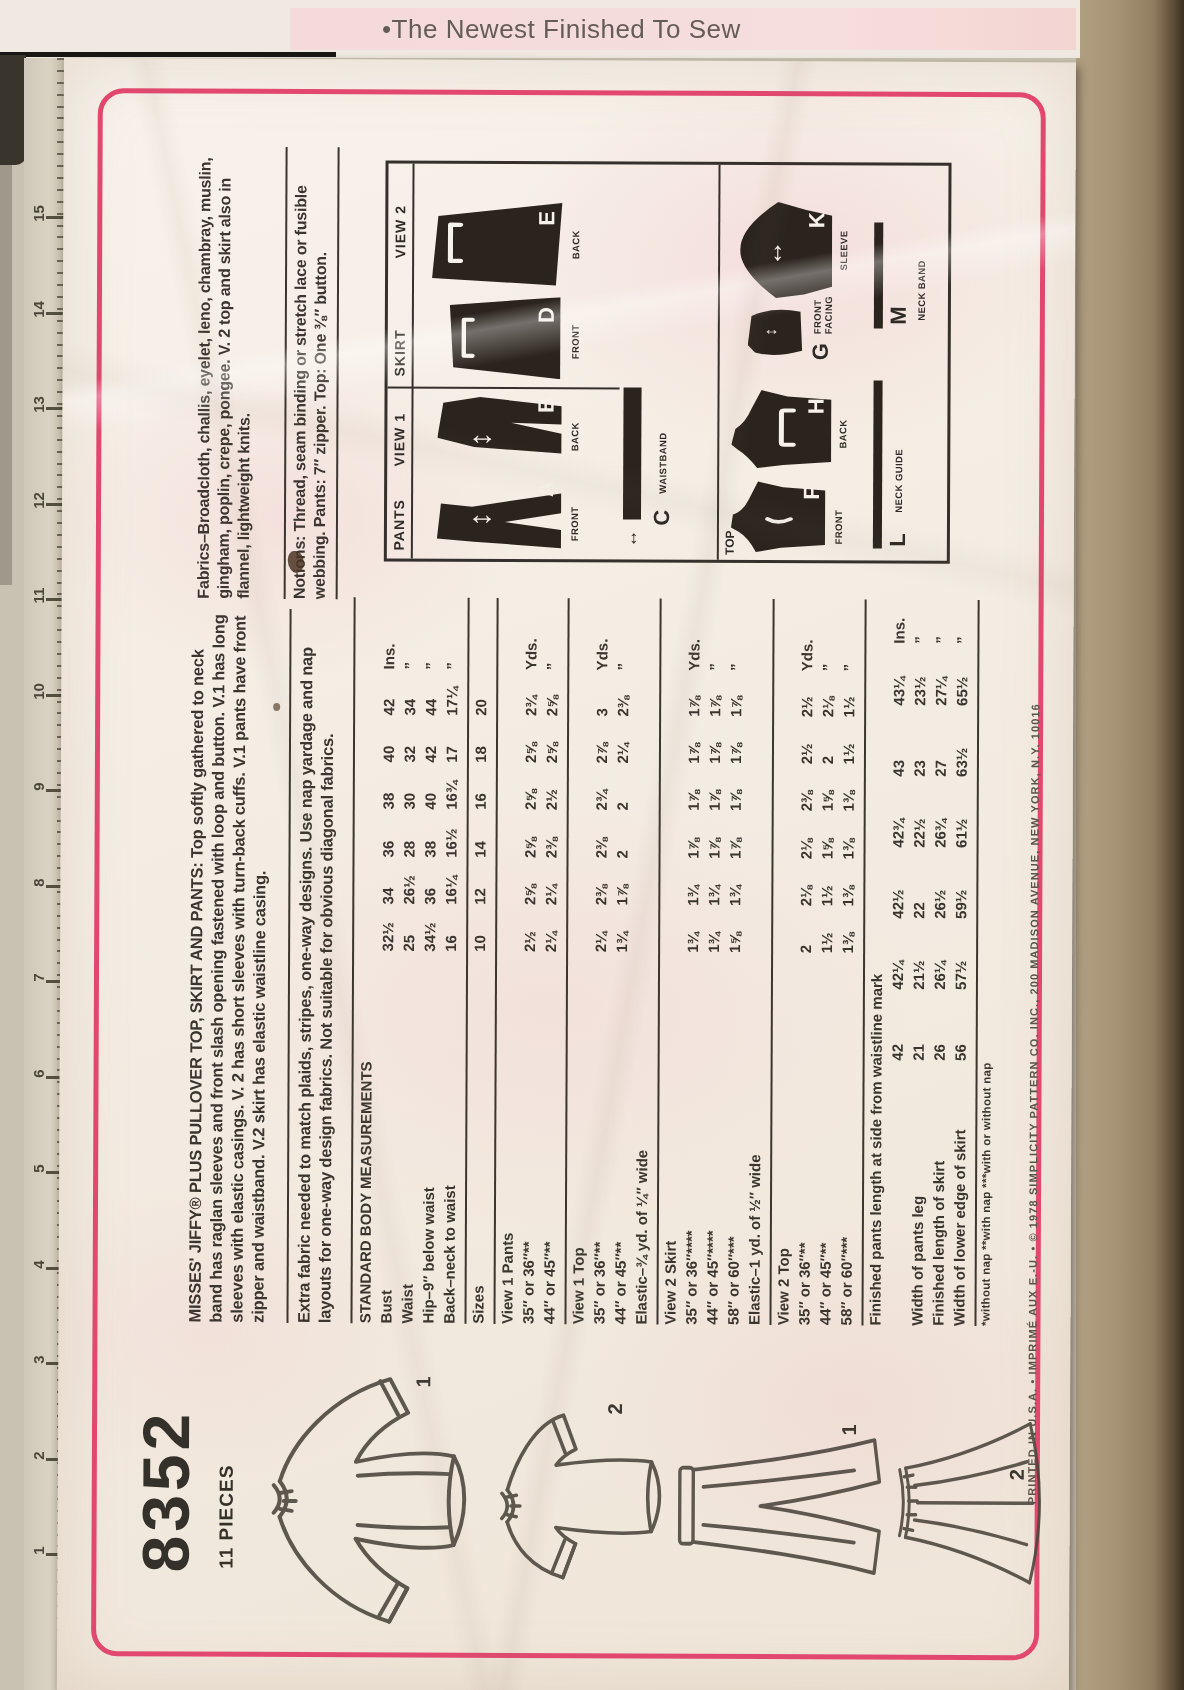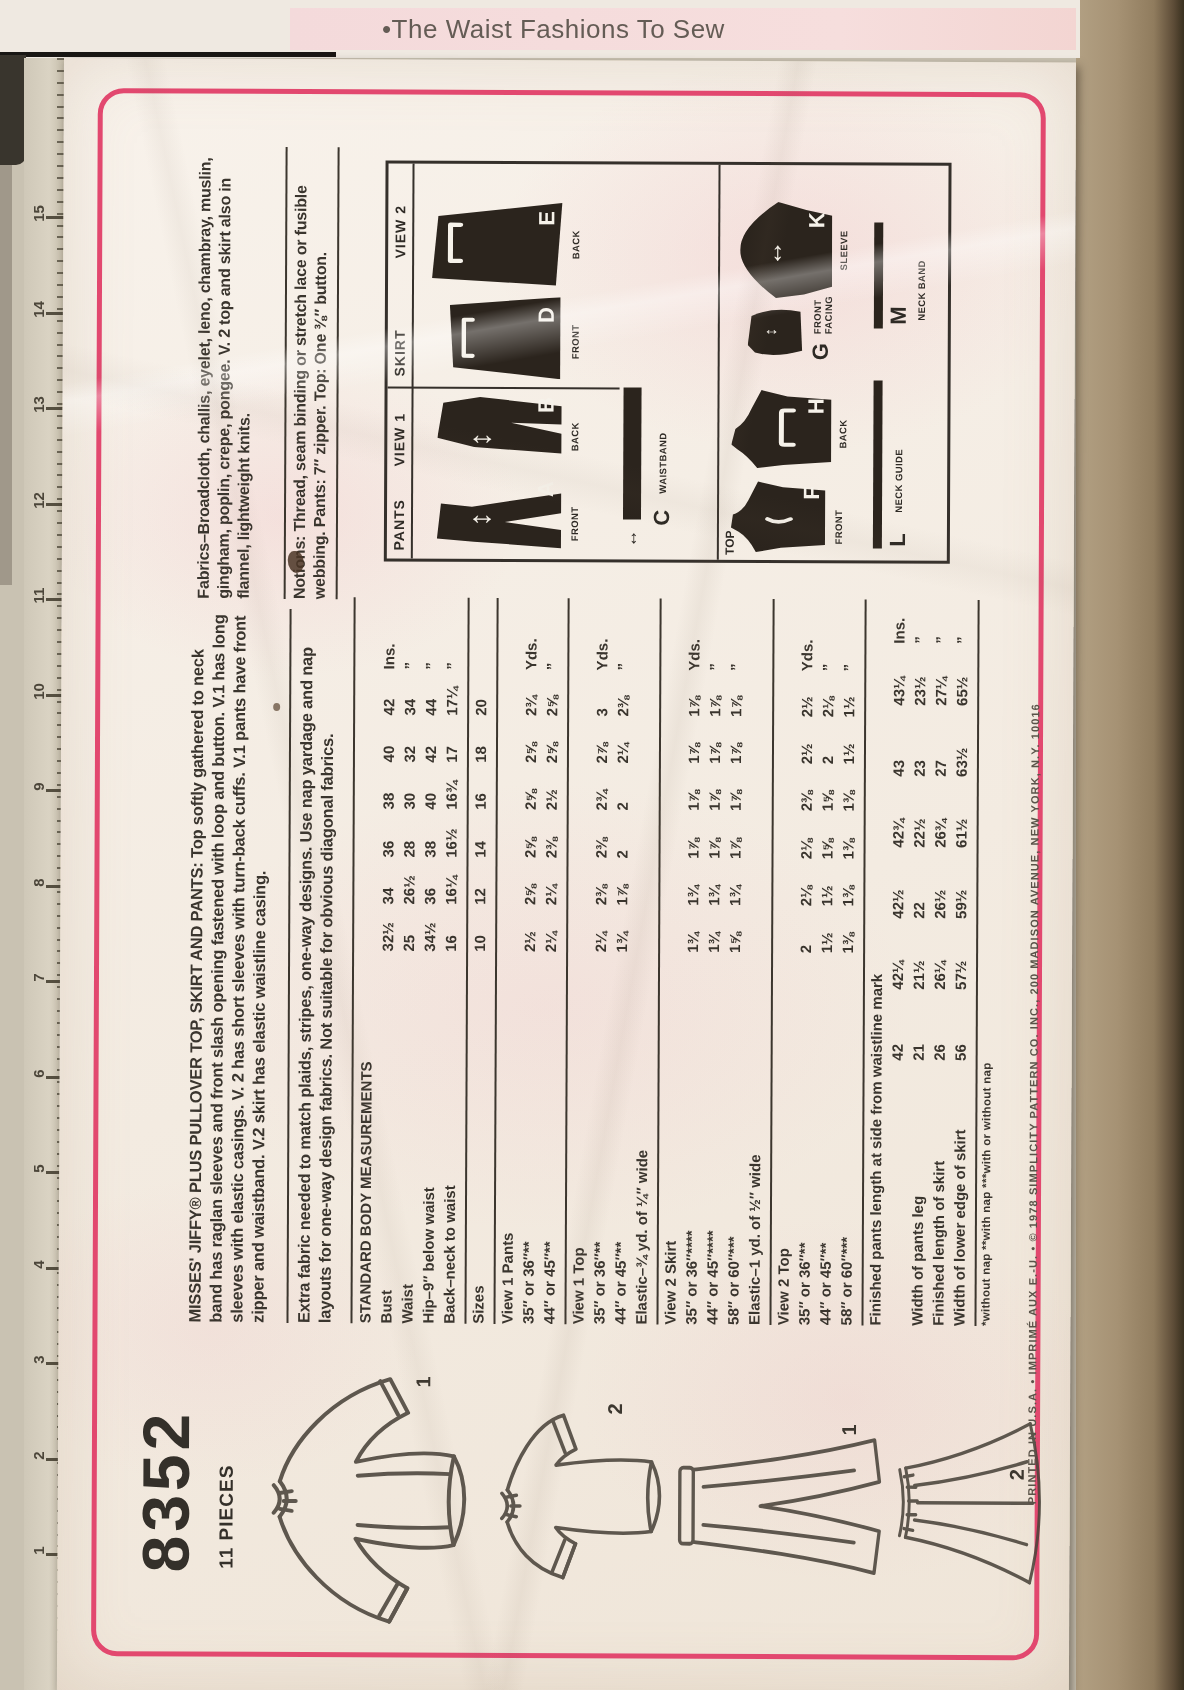--- a/index.html
+++ b/index.html
@@ -78,21 +78,21 @@
   #fine-print{left:190px;top:968px;width:1320px;font-size:11px;font-weight:600;letter-spacing:1.1px;color:#5a5349;white-space:nowrap;}
   #ink-spot{left:1118px;top:226px;width:22px;height:16px;background:#4a3526;border-radius:60% 40% 55% 45%;opacity:.85;}
   #ink-spot2{left:980px;top:212px;width:8px;height:7px;background:#5a4330;border-radius:50%;opacity:.7;}
 </style>
 </head>
 <body>
 
 <div class="abs" id="scan-right"></div>
 <div class="abs" id="scan-top"></div>
 <div class="abs" id="tagline-band">
-  <span id="tagline">•The Waist Fashions To Sew</span>
+  <span id="tagline">•The Newest Finished To Sew</span>
 </div>
 <div class="abs" id="top-black-line"></div>
 <div class="abs" id="corner-blot1"></div>
 <div class="abs" id="corner-blot2"></div>
 
 <div class="abs" id="ruler">
     <div class="ruler-number" style="top: 147px;">15</div>
     <div class="ruler-tick" style="top: 158px;"></div>
     <div class="ruler-number" style="top: 242.5px;">14</div>
     <div class="ruler-tick" style="top: 253.5px;"></div>

